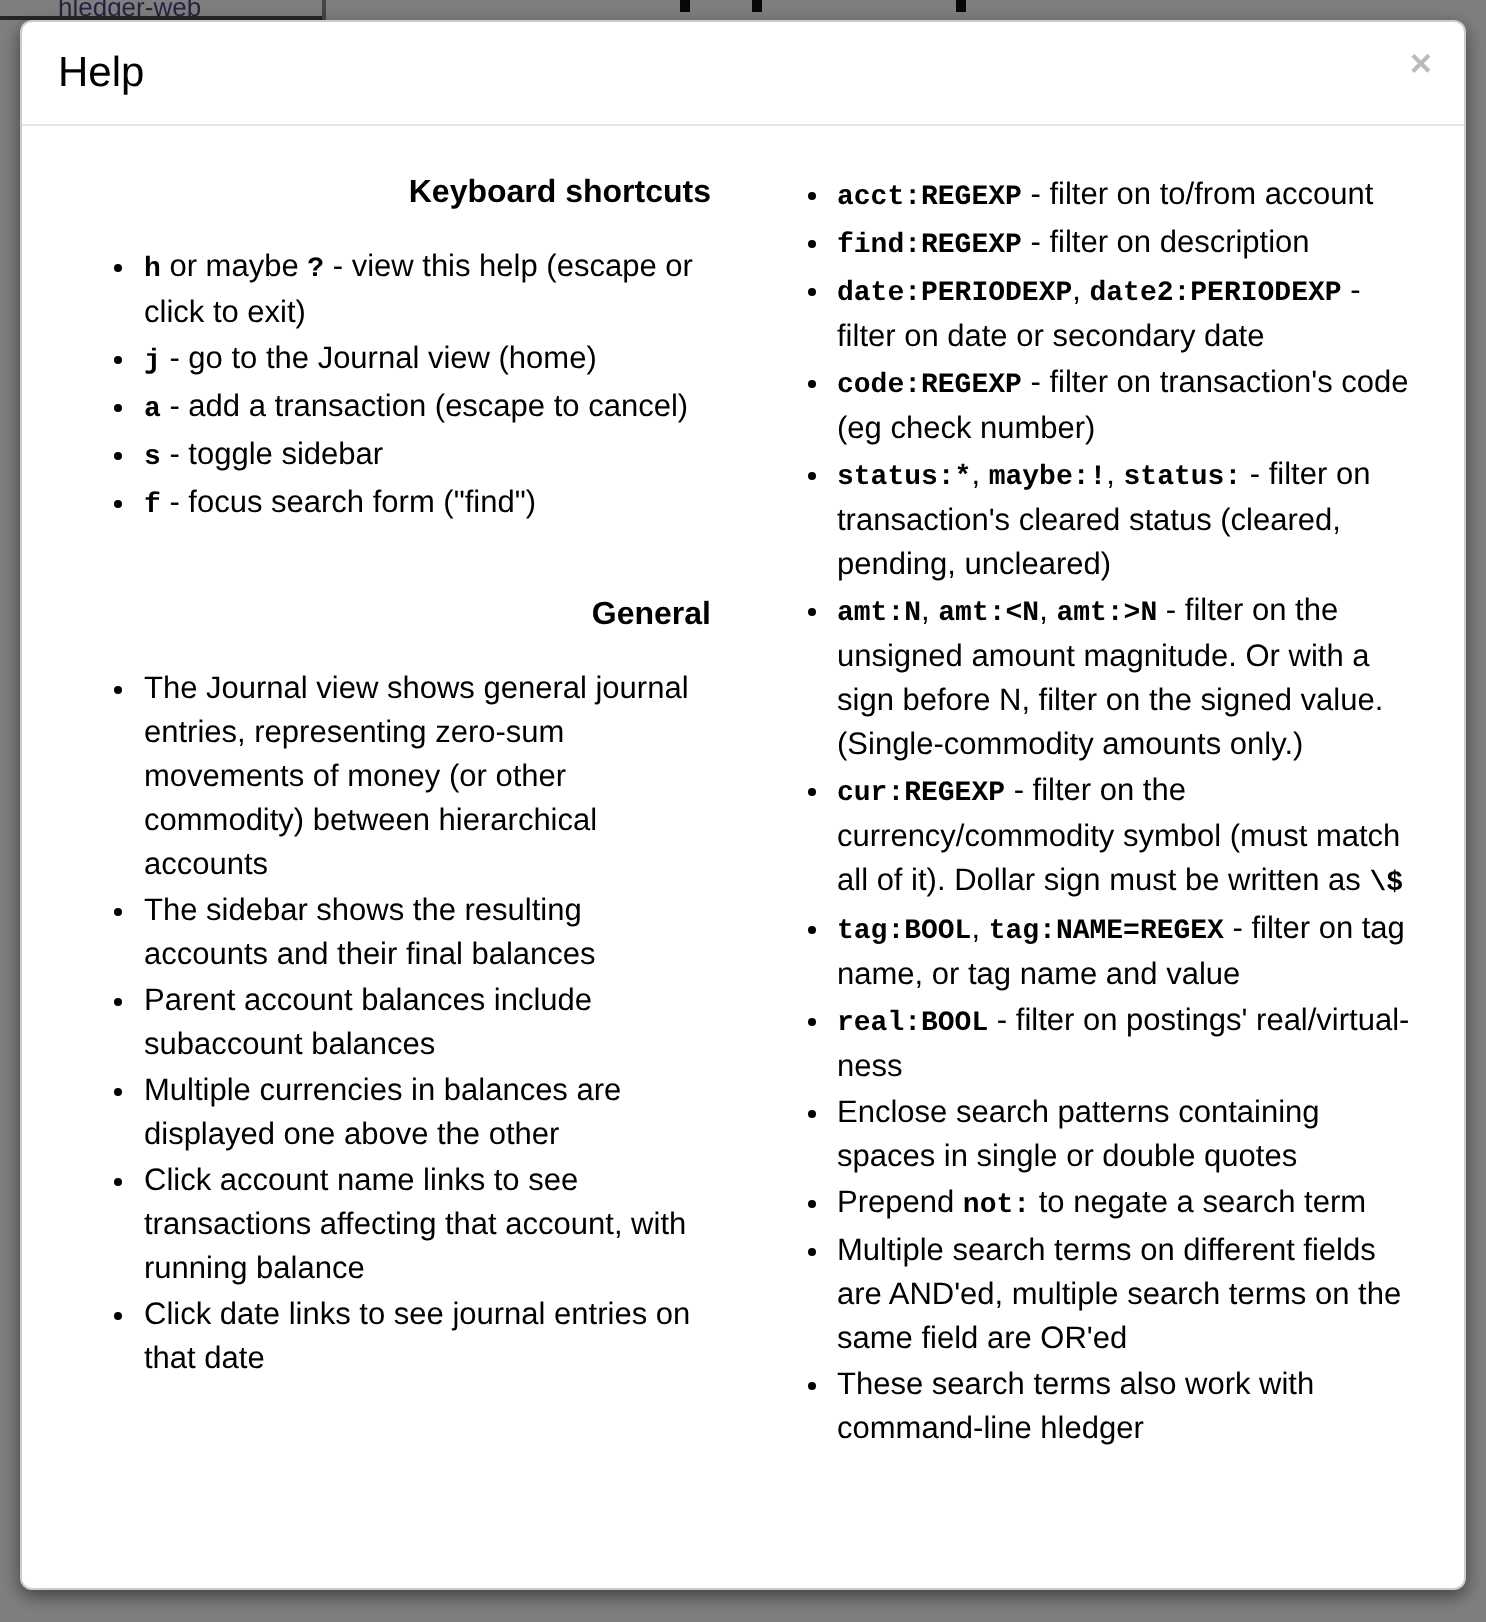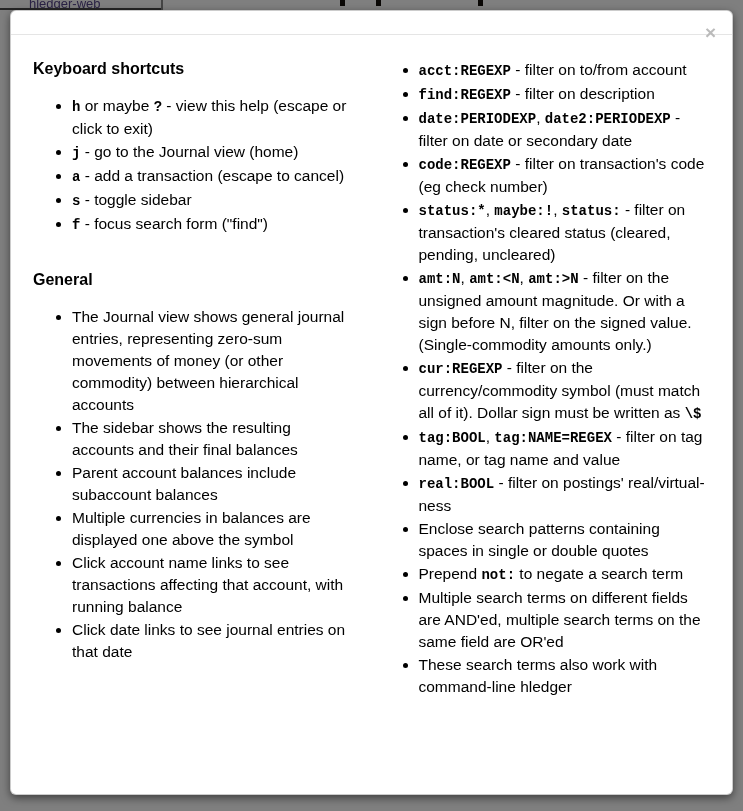--- a/index.html
+++ b/index.html
@@ -81,21 +81,21 @@
     display: flex;
   }
   .help-col {
     width: 50%;
     font-size: 15.5px; line-height: 22px; color: #000000;
   }
   .help-col.left  { padding-left: 14px; padding-right: 12px; }
   .help-col.right { padding-left: 12px; padding-right: 2px; }
   .help-col h4 {
     font-size: 16px; font-weight: 700; color: #000000;
-    margin: 34px 0 0 0; line-height: 20px;
+    margin: 34px 0 0 0; line-height: 20px; text-align: right;
   }
   .help-col h4:first-child { margin-top: 16px; }
   .help-col ul {
     margin: 16px 0 0 0;
     padding-left: 38px;
   }
   .help-col li { margin: 1px; padding: 0; }
   .help-col code {
     font-family: "Liberation Mono", "DejaVu Sans Mono", monospace;
     font-weight: 700;
@@ -117,37 +117,38 @@
     <div class="heading-frag frag-2"></div>
     <div class="heading-frag frag-3"></div>
   </div>
 </div>
 
 <div class="backdrop"></div>
 
 <div class="modal">
   <div class="modal-header">
     <button class="close-btn">×</button>
+    <h1 class="modal-title">Help</h1>
   </div>
   <div class="modal-body">
     <div class="help-col left">
         <h4>Keyboard shortcuts</h4>
         <ul>
           <li><code>h</code><span> or maybe </span><code>?</code><span> - view this help (escape or click to exit)</span></li>
           <li><code>j</code><span> - go to the Journal view (home)</span></li>
           <li><code>a</code><span> - add a transaction (escape to cancel)</span></li>
           <li><code>s</code><span> - toggle sidebar</span></li>
           <li><code>f</code><span> - focus search form ("find")</span></li>
         </ul>
         <h4>General</h4>
         <ul>
           <li><span>The Journal view shows general journal entries, representing zero-sum movements of money (or other commodity) between hierarchical accounts</span></li>
           <li><span>The sidebar shows the resulting accounts and their final balances</span></li>
           <li><span>Parent account balances include subaccount balances</span></li>
-          <li><span>Multiple currencies in balances are displayed one above the symbol</span></li>
+          <li><span>Multiple currencies in balances are displayed one above the other</span></li>
           <li><span>Click account name links to see transactions affecting that account, with running balance</span></li>
           <li><span>Click date links to see journal entries on that date</span></li>
         </ul>
       </div>
     <div class="help-col right">
         <ul>
           <li><code>acct:REGEXP</code><span> - filter on to/from account</span></li>
           <li><code>find:REGEXP</code><span> - filter on description</span></li>
           <li><code>date:PERIODEXP</code><span>, </span><code>date2:PERIODEXP</code><span> - filter on date or secondary date</span></li>
           <li><code>code:REGEXP</code><span> - filter on transaction's code (eg check number)</span></li>

